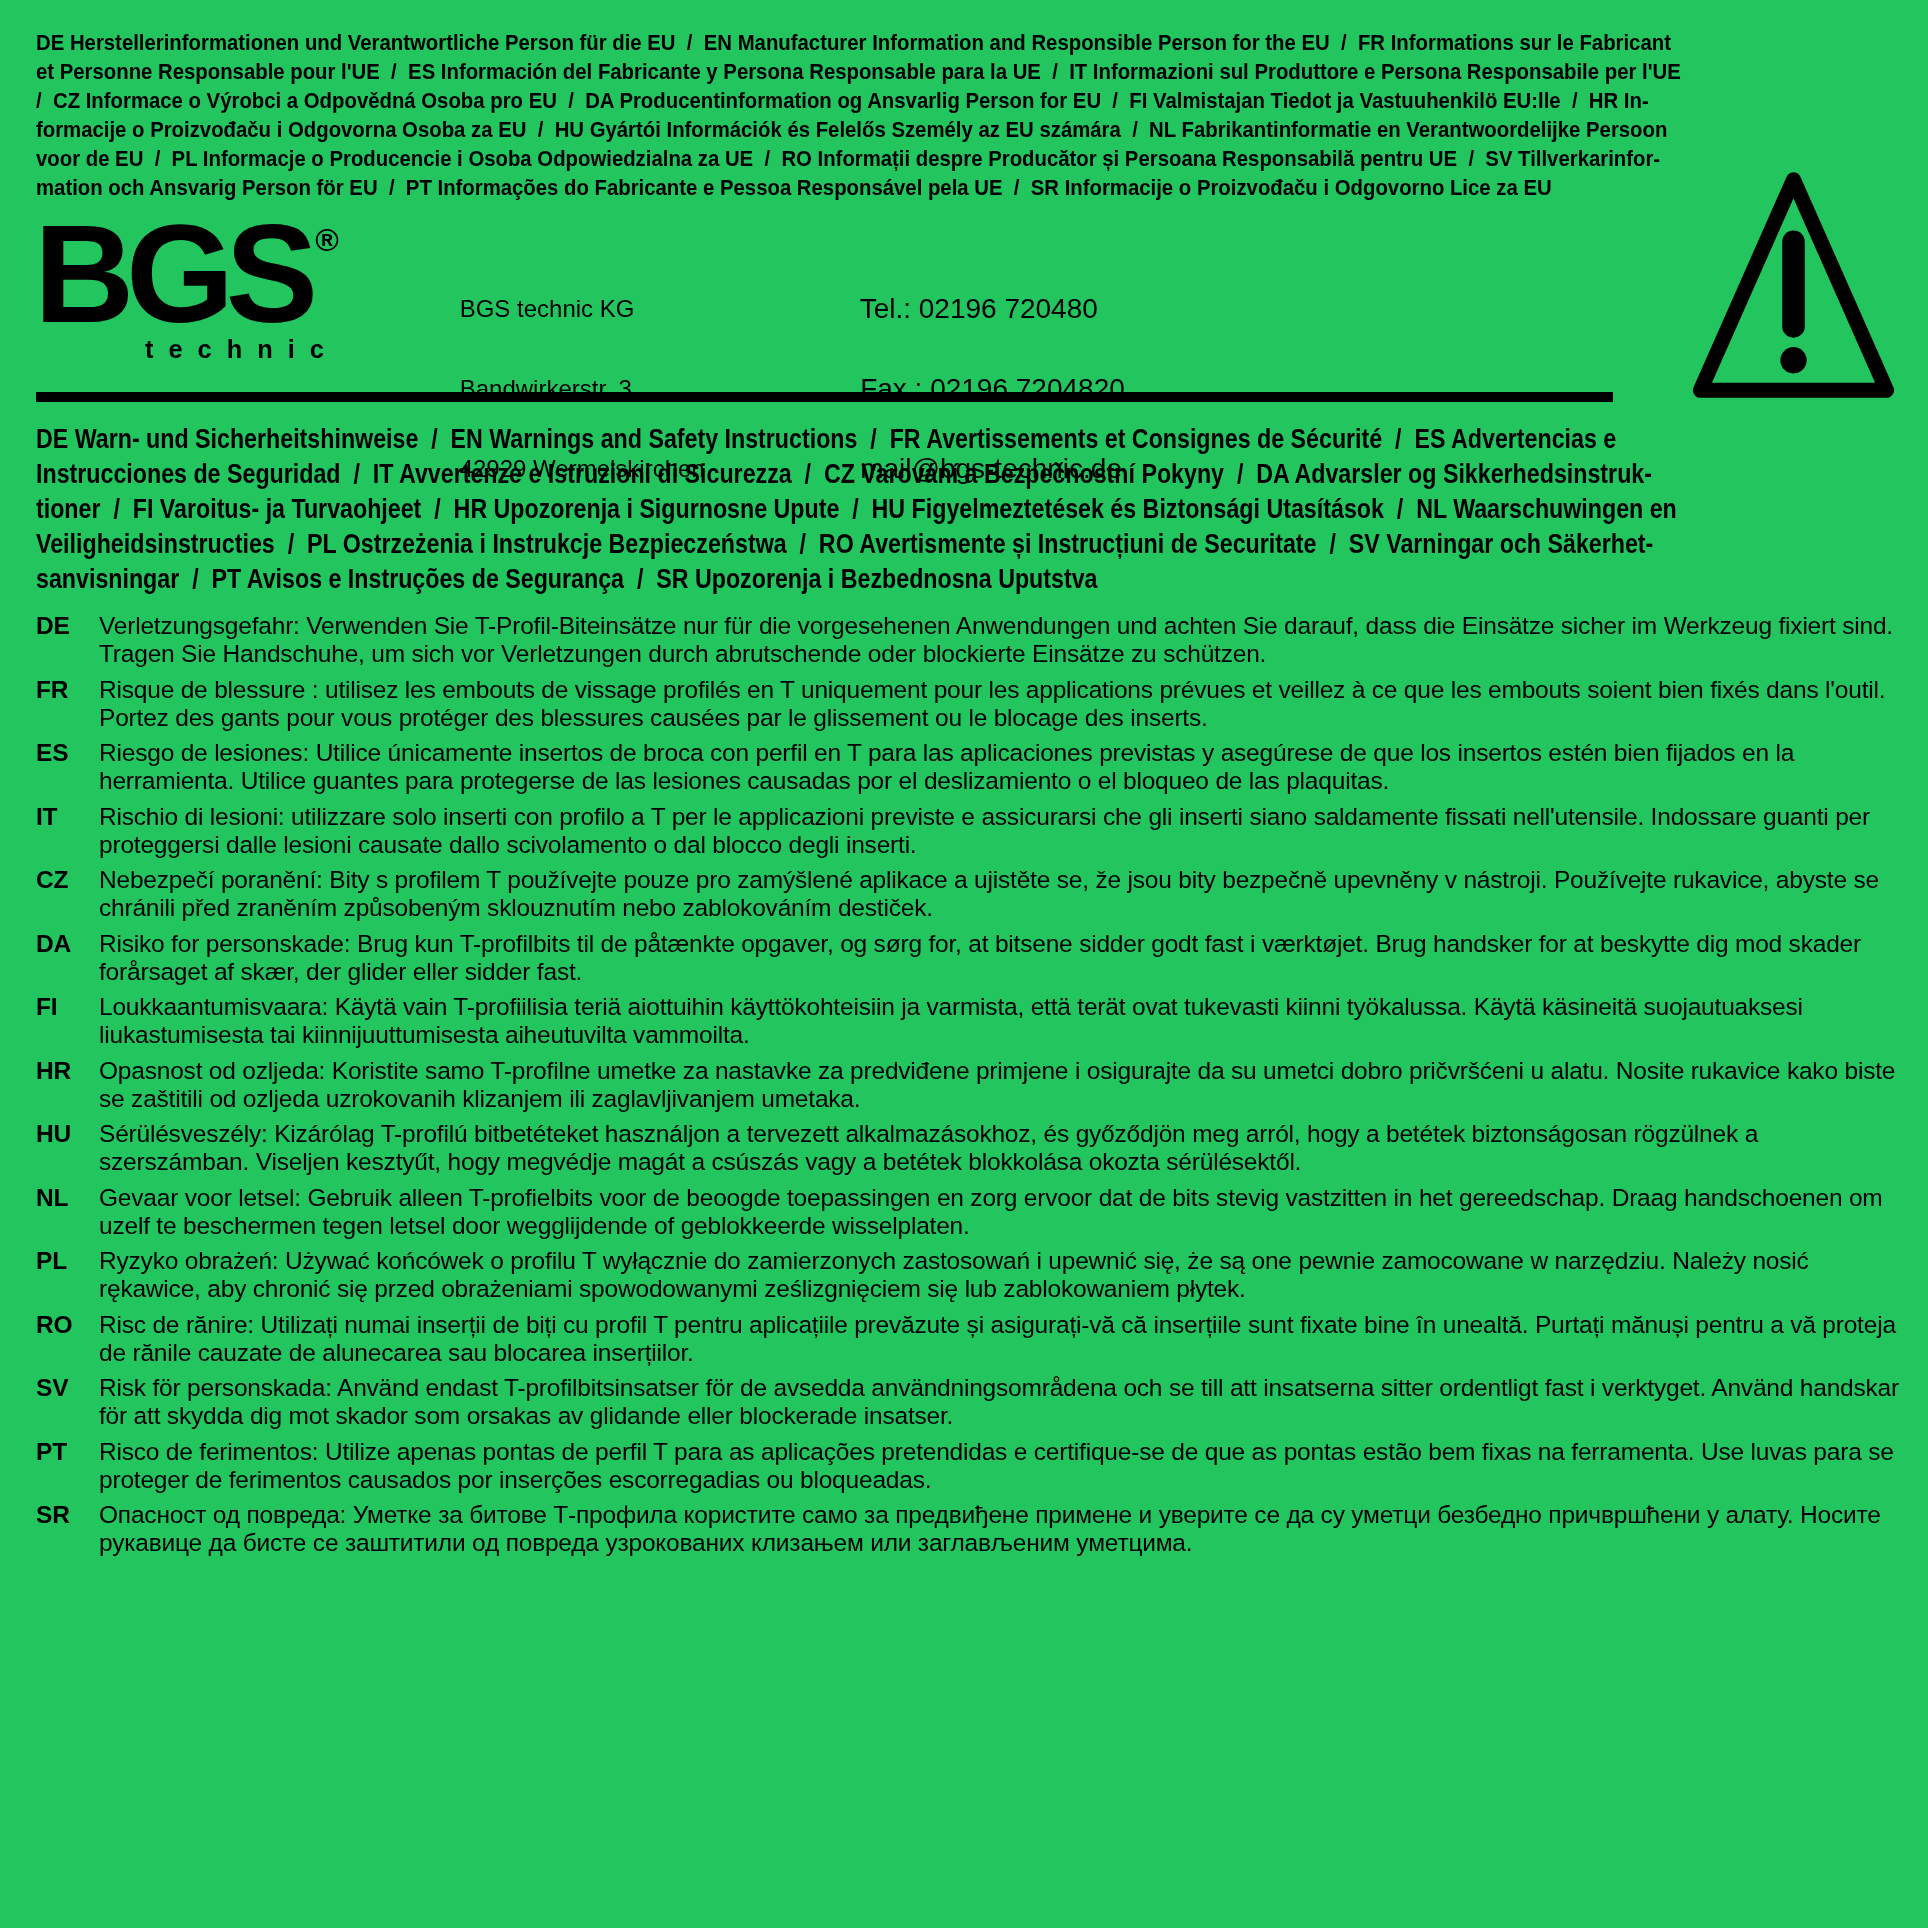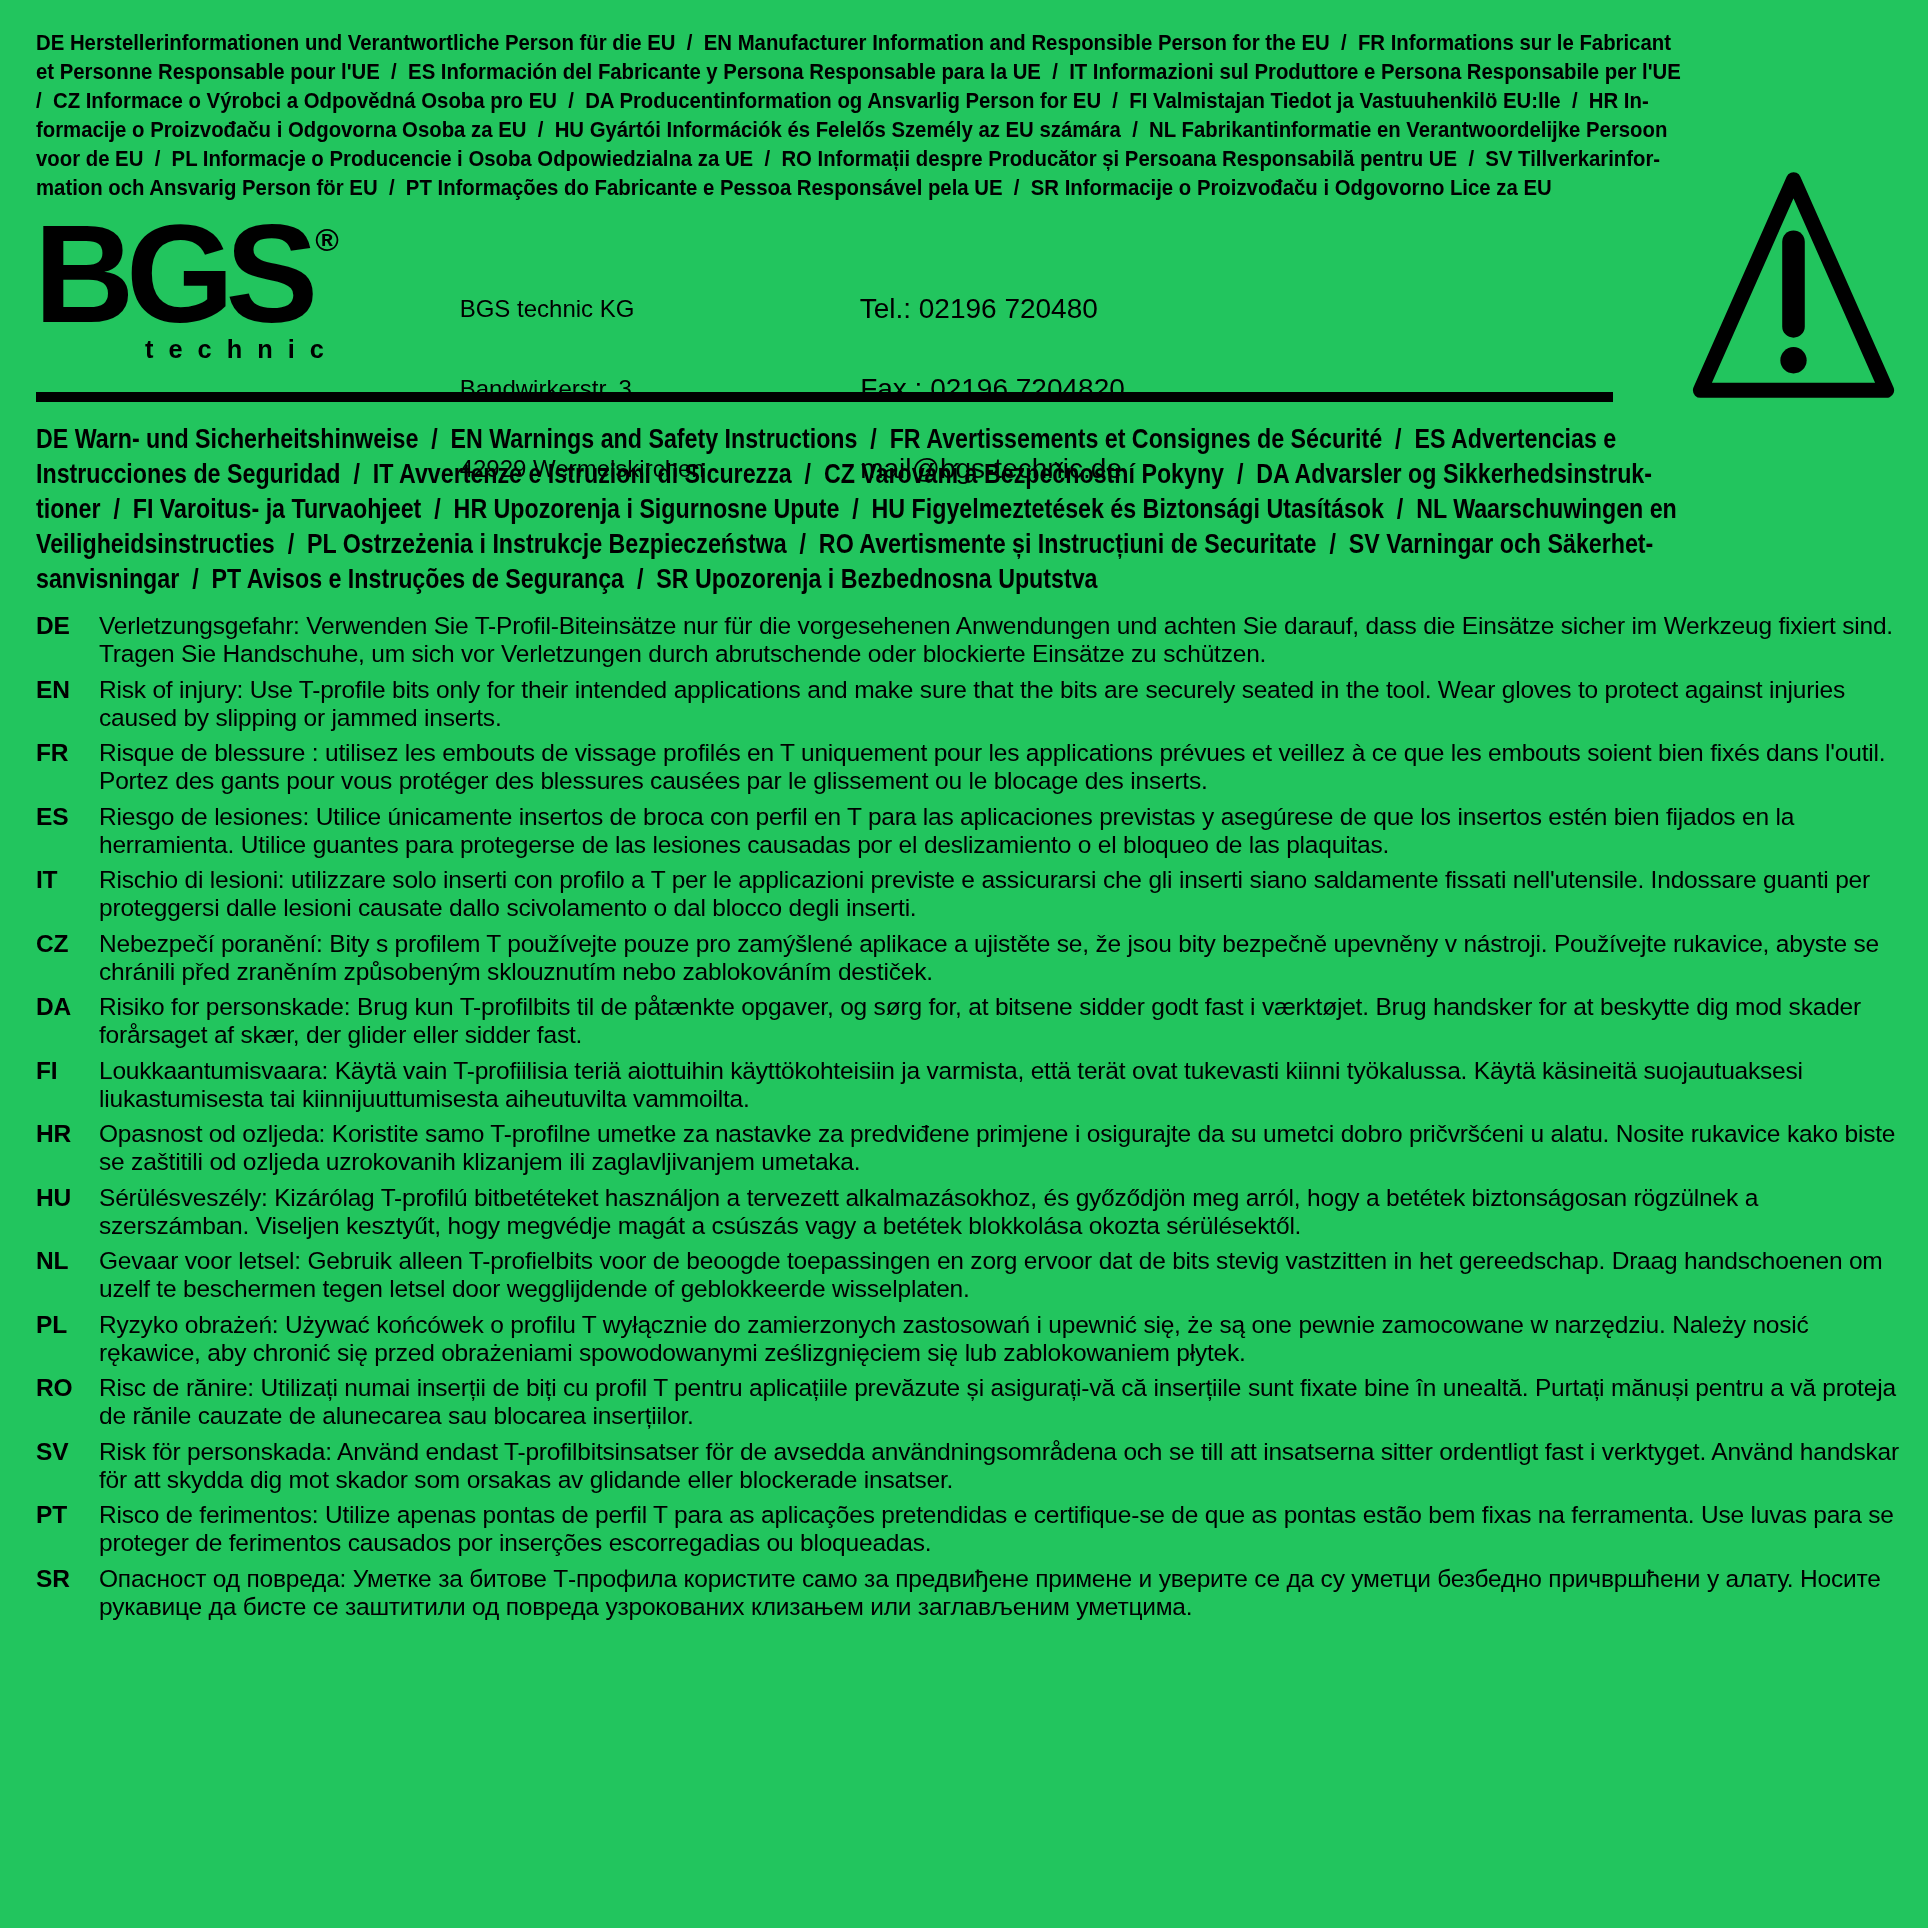--- a/index.html
+++ b/index.html
@@ -180,24 +180,20 @@
     <span>Veiligheidsinstructies  /  PL Ostrzeżenia i Instrukcje Bezpieczeństwa  /  RO Avertismente și Instrucțiuni de Securitate  /  SV Varningar och Säkerhet-</span><br>
     <span>sanvisningar  /  PT Avisos e Instruções de Segurança  /  SR Upozorenja i Bezbednosna Uputstva</span>
   </div>
 
   <div class="instructions" id="instructions">
     <div class="item">
       <span class="lang">DE</span>
       <span class="txt">Verletzungsgefahr: Verwenden Sie T-Profil-Biteinsätze nur für die vorgesehenen Anwendungen und achten Sie darauf, dass die Einsätze sicher im Werkzeug fixiert sind. Tragen Sie Handschuhe, um sich vor Verletzungen durch abrutschende oder blockierte Einsätze zu schützen.</span>
     </div>
 
-    <div class="item">
-      <span class="lang">EN</span>
-      <span class="txt">Risk of injury: Use T-profile bits only for their intended applications and make sure that the bits are securely seated in the tool. Wear gloves to protect against injuries caused by slipping or jammed inserts.</span>
-    </div>
 
     <div class="item">
       <span class="lang">FR</span>
       <span class="txt">Risque de blessure : utilisez les embouts de vissage profilés en T uniquement pour les applications prévues et veillez à ce que les embouts soient bien fixés dans l'outil. Portez des gants pour vous protéger des blessures causées par le glissement ou le blocage des inserts.</span>
     </div>
 
     <div class="item">
       <span class="lang">ES</span>
       <span class="txt">Riesgo de lesiones: Utilice únicamente insertos de broca con perfil en T para las aplicaciones previstas y asegúrese de que los insertos estén bien fijados en la herramienta. Utilice guantes para protegerse de las lesiones causadas por el deslizamiento o el bloqueo de las plaquitas.</span>
     </div>

